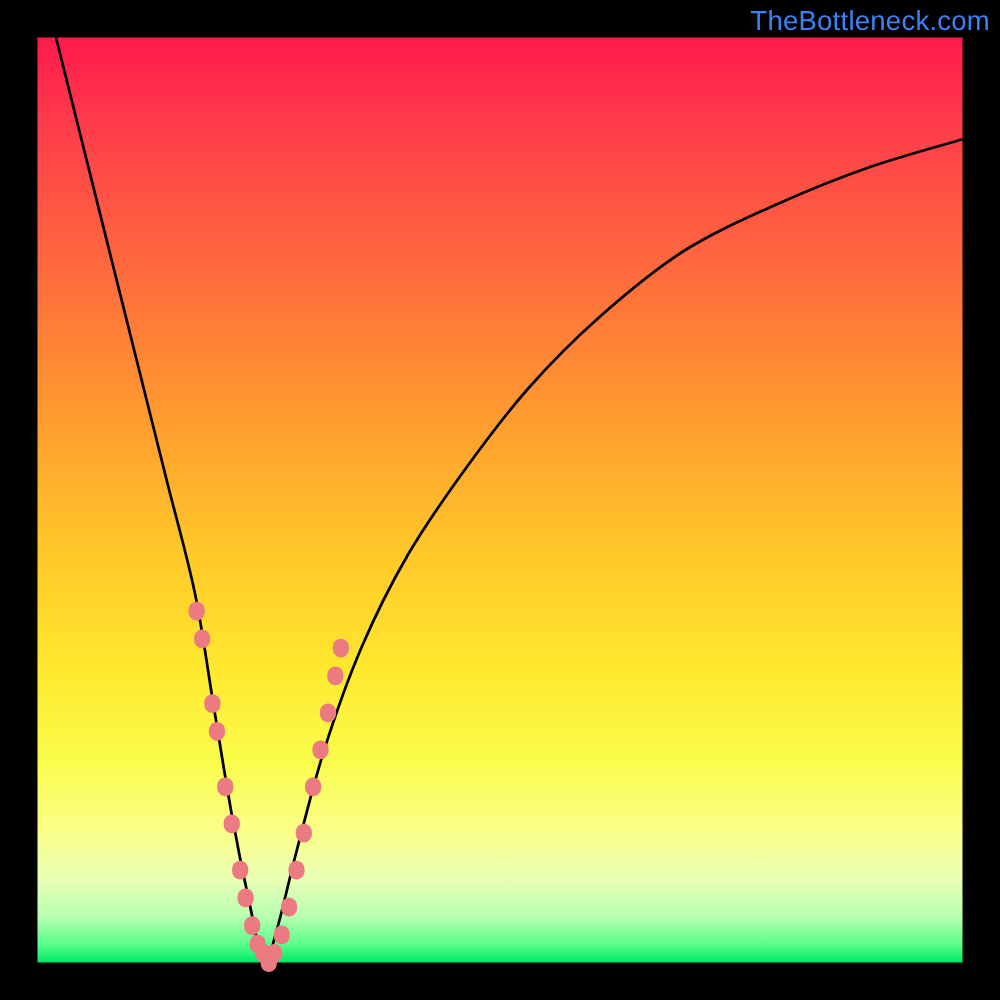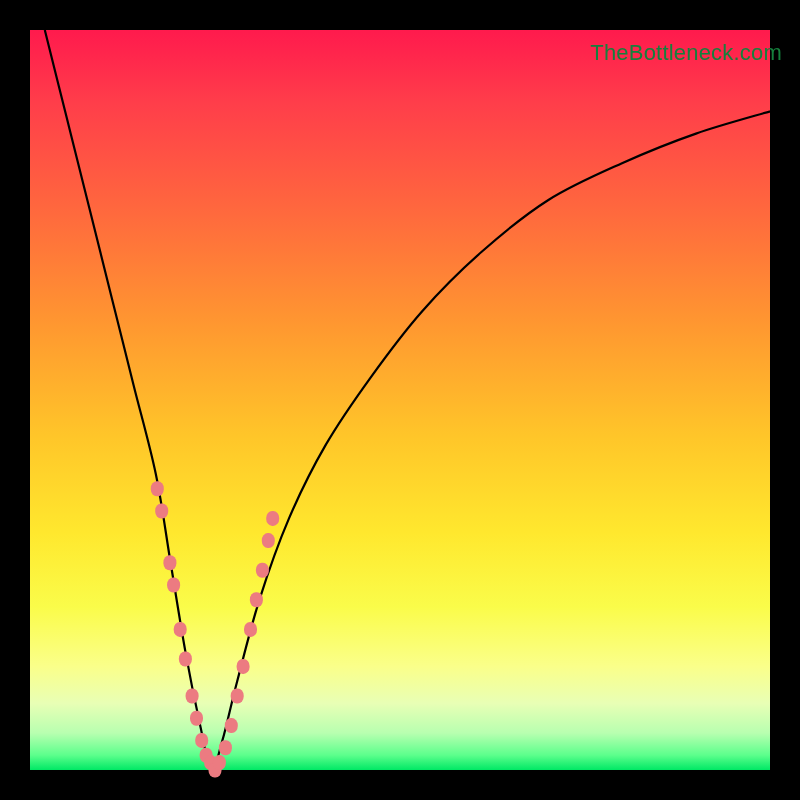--- a/index.html
+++ b/index.html
@@ -40,27 +40,26 @@
   }
   svg.curve {
     position: absolute;
     left: 0; top: 0;
     width: 740px; height: 740px;
     overflow: visible;
   }
   .watermark {
     position: absolute;
     top: 4px;
-    right: 18px;
-    color: #15803d;
+    right: 8px;
+    color: #3b82f6;
     font-size: 22px;
     font-weight: 500;
     letter-spacing: 0.2px;
     user-select: none;
-    margin-top: 36px;
   }
 </style>
 </head>
 <body>
 
 <div class="frame">
 
   <div class="plot">
 
     <svg class="curve" viewBox="0 0 740 740">

